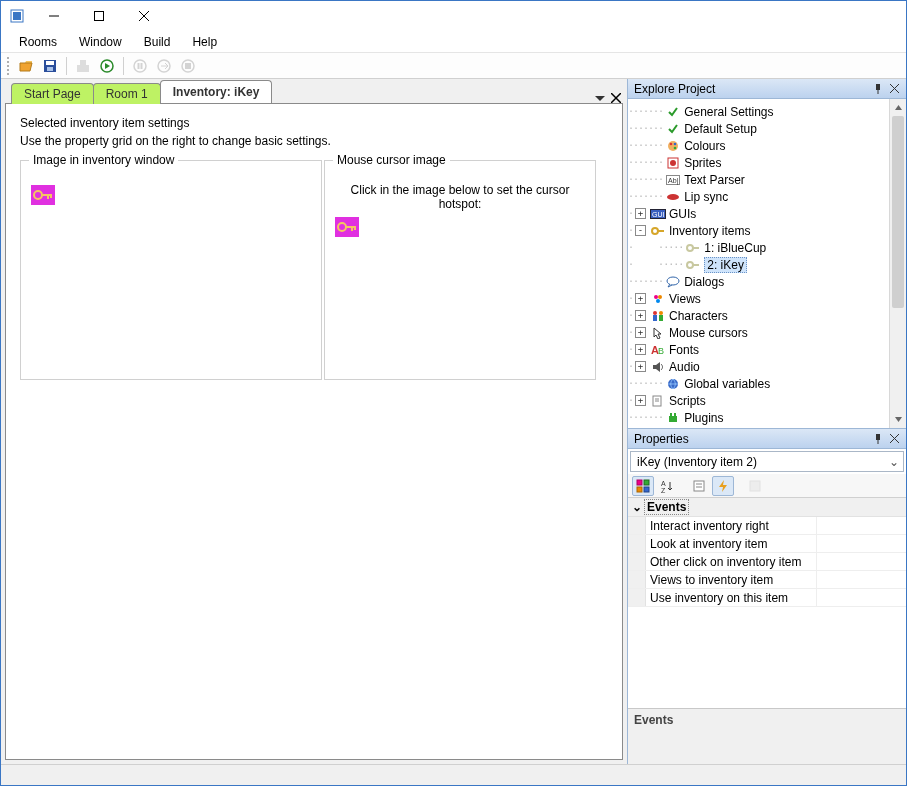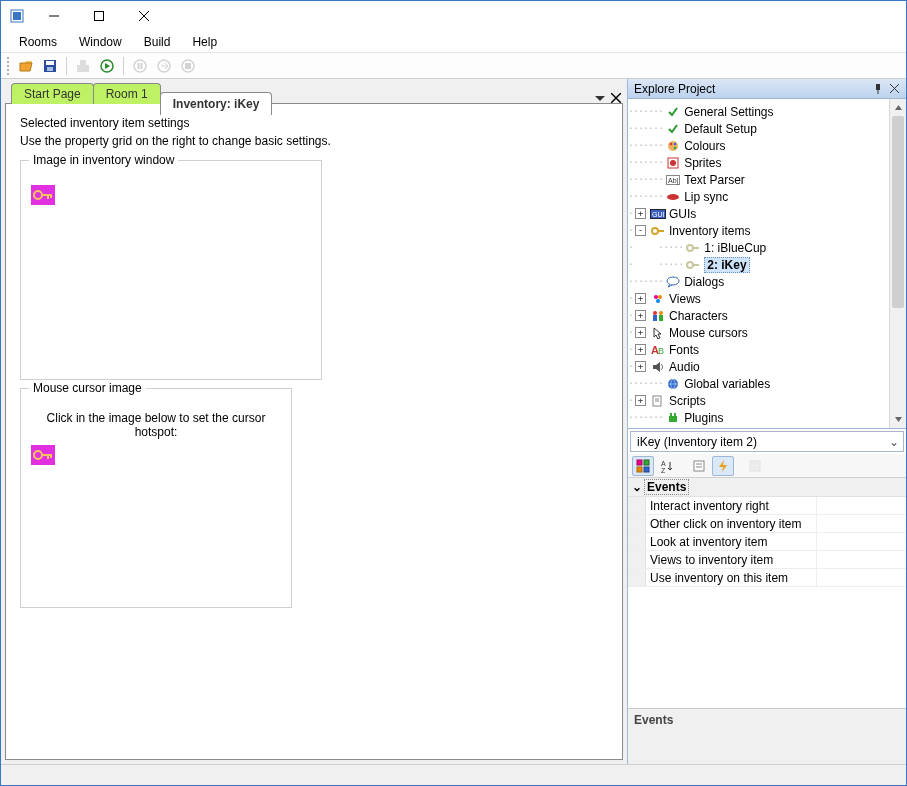--- a/index.html
+++ b/index.html
@@ -99,21 +99,21 @@
     margin-right: -1px;
     position: relative;
     top: 1px;
     color: #333;
   }
   .tab.active {
     background: #fff;
     border-color: #8a8a8a;
     font-weight: bold;
     z-index: 2;
-    top: 12px;
+    top: 0;
     padding-top:4px;
     padding-bottom:4px;
   }
   .tabstrip .right-icons {
     margin-left: auto;
     margin-right: 6px;
     display: flex;
     align-items: center;
     gap: 6px;
   }
@@ -122,21 +122,21 @@
     border: 1px solid #8a8a8a;
     margin: 0 4px 4px 4px;
     background: #fff;
     display: flex;
     flex-direction: column;
     padding: 10px 14px;
     overflow: auto;
   }
   .section-title { margin: 2px 0 4px 0; }
   .section-sub { margin: 0 0 12px 0; }
-  .panels-row { display: flex; gap: 8px; flex-direction: column; }
+  .panels-row { display: flex; gap: 2px; }
   .groupbox {
     border: 1px solid #d0d0d0;
     padding: 22px 10px 10px 10px;
     position: relative;
     height: 220px;
   }
   .groupbox .legend {
     position: absolute; top: -8px; left: 8px; background: #fff; padding: 0 4px;
   }
   .gb-left { width: 302px; }
@@ -180,21 +180,21 @@
     display:flex;align-items:center;justify-content:center;
     font-size:9px; line-height:9px; margin-right: 4px; color:#333;
     font-family: monospace;
   }
   .tree-row .dots {
     color:#bbb; letter-spacing:-1px; font-size:10px; padding-right:2px;
     font-family: monospace;
   }
   .tree-row .ticon { width:16px;height:16px;display:inline-flex;align-items:center;justify-content:center;margin-right:3px;}
   .tree-row.selected .label {
-    background:#cfe4fb; border:1px dotted #6a93c7; padding:0 2px;font-weight:bold;
+    background:#cfe4fb; border:1px dotted #6a93c7; padding:0 2px;
   }
   .scrollbar {
     width: 17px; background:#f0f0f0; border-left:1px solid #d8d8d8;
     display:flex; flex-direction:column;
   }
   .scrollbar .arrow { height:17px; display:flex;align-items:center;justify-content:center; background:#f0f0f0;}
   .scrollbar .track { flex:1; position:relative;}
   .scrollbar .thumb { position:absolute; left:2px; right:2px; top:0; height:65%; background:#cfcfcf; border-radius:2px;}
   
   .props-wrap { flex:1; display:flex; flex-direction:column; min-height:0;}
@@ -605,20 +605,36 @@
           </div>
         <div class="arrow">
             <svg width="9" height="9">
               <path d="M4.5 7L1 2h7z" fill="#666"></path>
             </svg>
           </div>
       </div>
     </div>
 
     <div class="props-wrap">
+      <div class="panel-head">
+        <span>Properties</span>
+        <span class="spacer"></span>
+        <span class="hicon">
+            <svg width="10" height="10">
+              <rect x="3" y="0" width="4" height="6" fill="#333"></rect>
+              <line x1="5" y1="6" x2="5" y2="10" stroke="#333"></line>
+            </svg>
+          </span>
+        <span class="hicon">
+            <svg width="9" height="9">
+              <line x1="0" y1="0" x2="9" y2="9" stroke="#333"></line>
+              <line x1="9" y1="0" x2="0" y2="9" stroke="#333"></line>
+            </svg>
+          </span>
+      </div>
       <div class="props-combo">
         <span>iKey (Inventory item 2)</span>
         <span class="spacer"></span>
         <span class="dd">⌄</span>
       </div>
       <div class="props-toolbar">
         <div class="pbtn active">
             <svg width="14" height="14">
               <rect x="1" y="1" width="5" height="5" fill="#e08" stroke="#a06"></rect>
               <rect x="8" y="1" width="5" height="5" fill="#3a3" stroke="#262"></rect>
@@ -658,26 +674,26 @@
           <span class="chev">⌄</span>
           <span class="catlbl">Events</span>
         </div>
         <div class="pg-row">
             <div class="gutter"></div>
             <div class="pname">Interact inventory right</div>
             <div class="pval"></div>
           </div>
         <div class="pg-row">
             <div class="gutter"></div>
-            <div class="pname">Other click on inventory item</div>
+            <div class="pname">Look at inventory item</div>
             <div class="pval"></div>
           </div>
         <div class="pg-row">
             <div class="gutter"></div>
-            <div class="pname">Look at inventory item</div>
+            <div class="pname">Other click on inventory item</div>
             <div class="pval"></div>
           </div>
         <div class="pg-row">
             <div class="gutter"></div>
             <div class="pname">Views to inventory item</div>
             <div class="pval"></div>
           </div>
         <div class="pg-row">
             <div class="gutter"></div>
             <div class="pname">Use inventory on this item</div>

